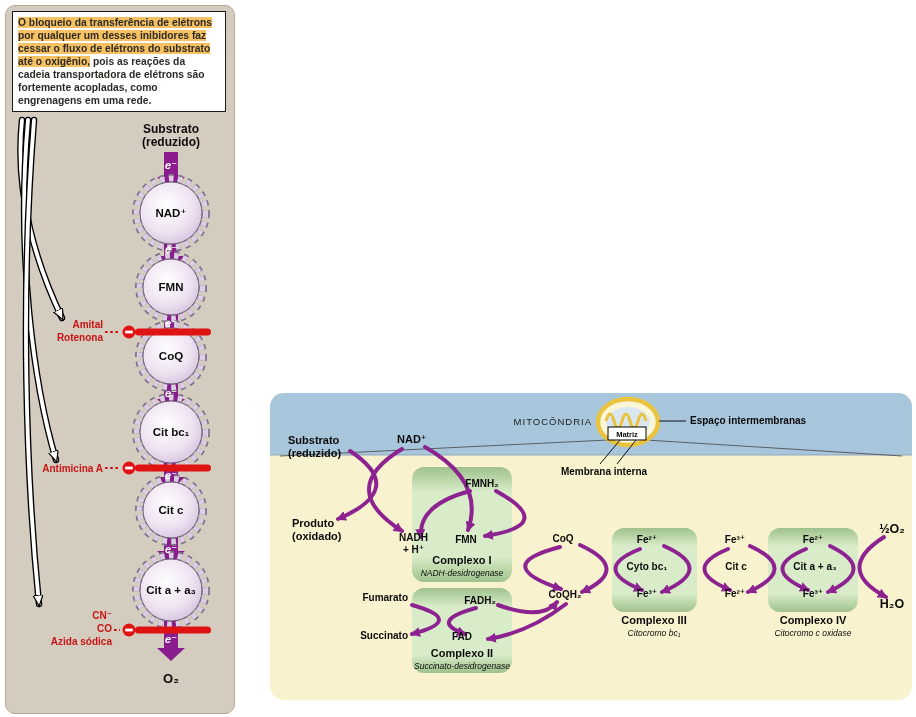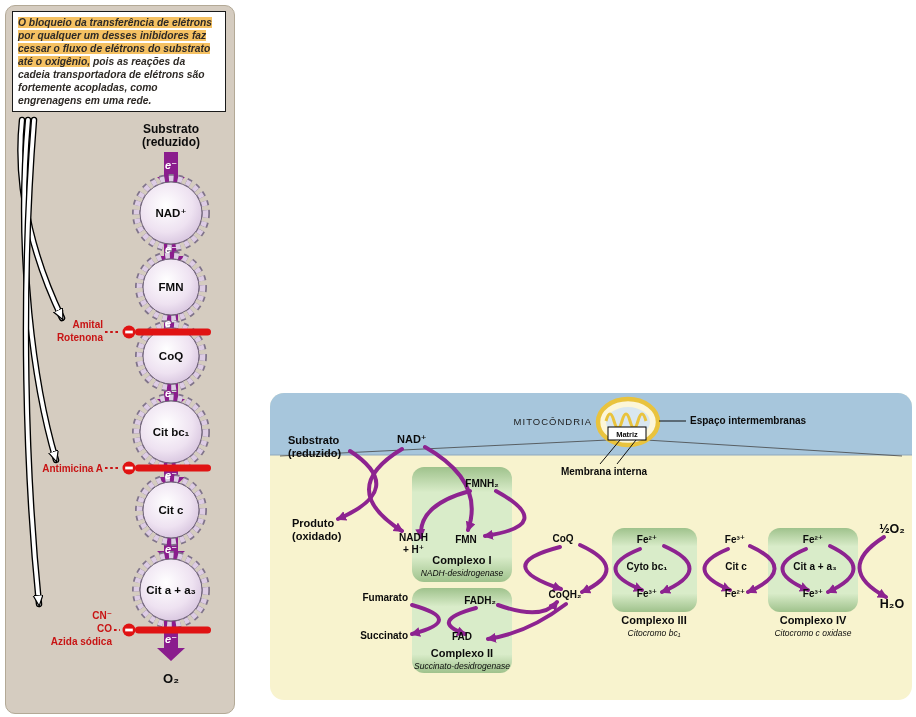--- a/index.html
+++ b/index.html
@@ -4,21 +4,21 @@
 <style>
   html,body{margin:0;padding:0;background:#ffffff;}
   body{width:916px;height:717px;font-family:"Liberation Sans","DejaVu Sans",sans-serif;}
   .canvas{position:relative;width:916px;height:717px;background:#fff;overflow:hidden;}
 
   
   .left-panel{position:absolute;left:5px;top:5px;width:228px;height:707px;
     background:#d5ccc0;border:1px solid #b3a996;border-radius:10px;}
   .note-box{position:absolute;left:6px;top:5px;width:202px;background:#ffffff;
     border:1px solid #1a1a1a;padding:4px 5px;font-size:10.3px;font-weight:bold;
-    line-height:13px;color:#2e2a26;z-index:3;font-style:italic;}
+    line-height:13px;color:#2e2a26;z-index:3;}
   .note-box .hl{background:#f5c162;}
   .left-svg{position:absolute;left:0;top:0;z-index:2;}
 
   
   .right-panel{position:absolute;left:270px;top:393px;width:642px;height:307px;
     background:#f8f3ce;border-radius:14px;overflow:hidden;}
   .right-svg{position:absolute;left:0;top:0;}
 
   
   svg text{font-family:"Liberation Sans","DejaVu Sans",sans-serif;}

